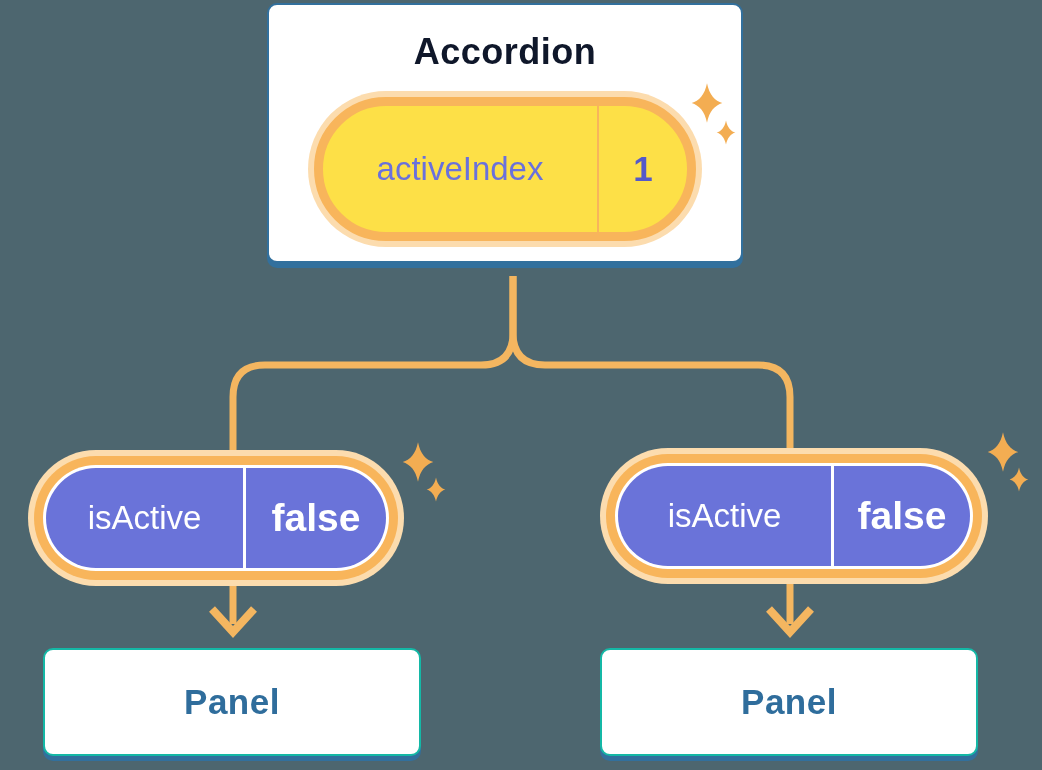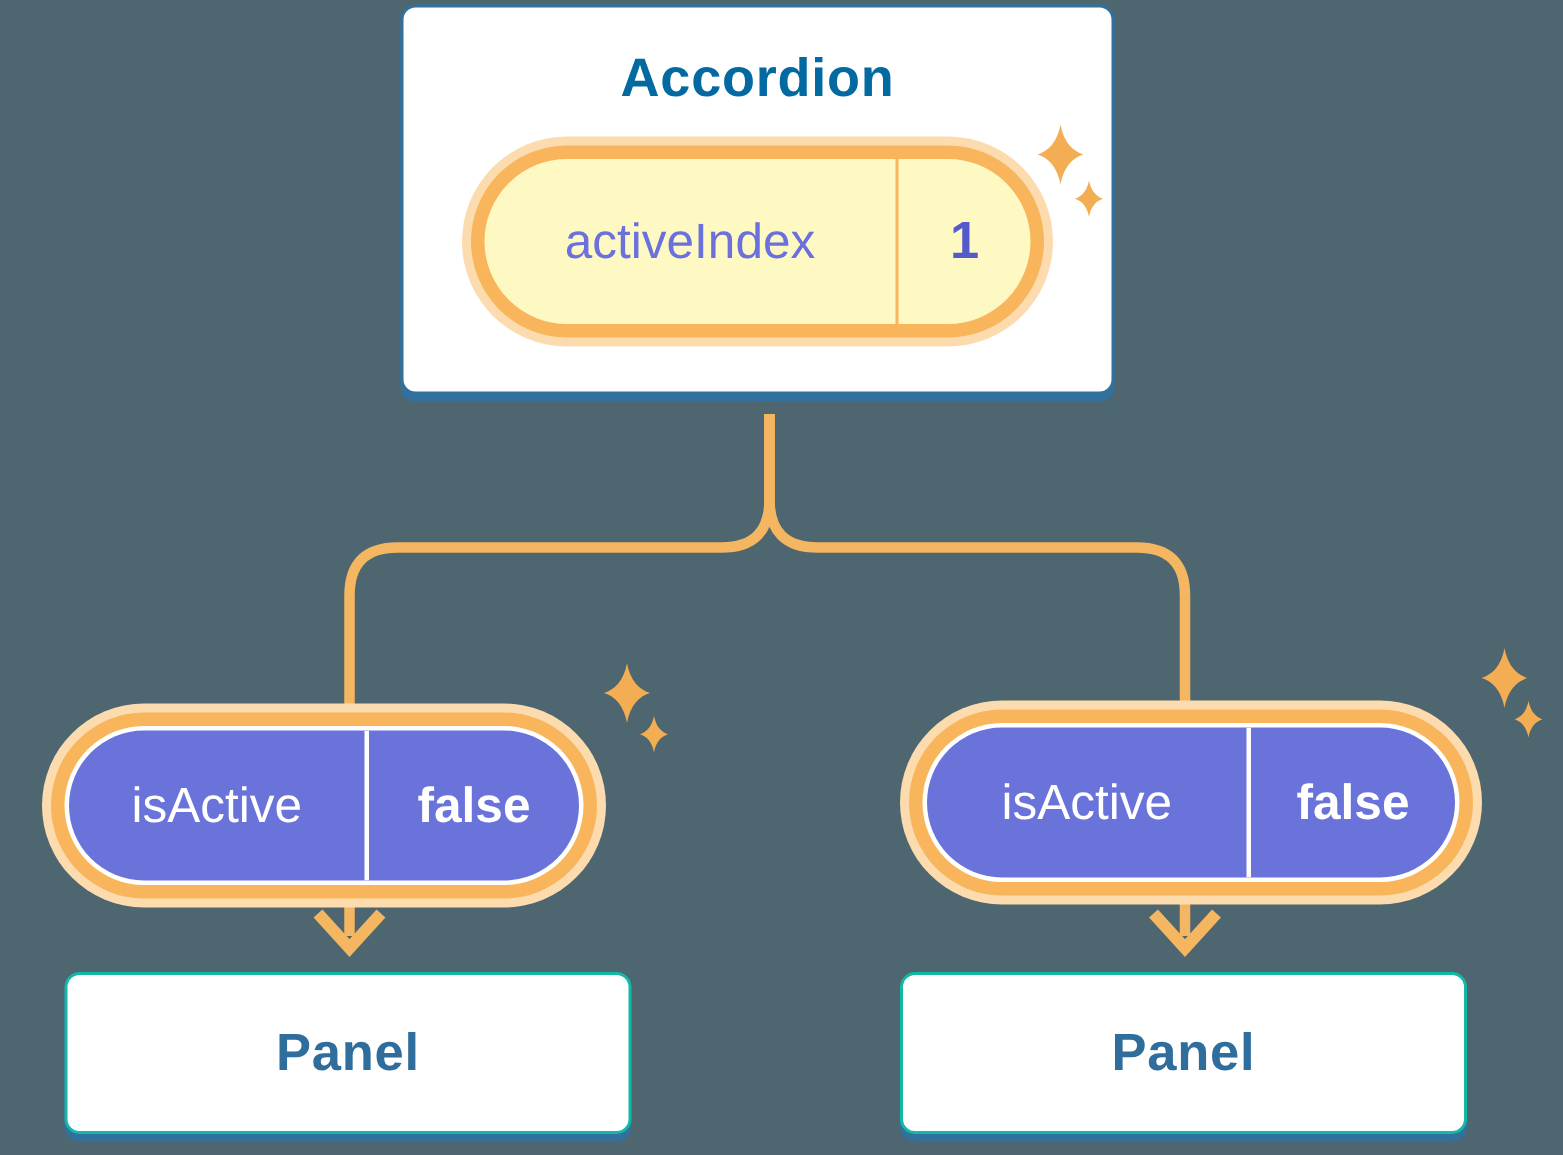--- a/index.html
+++ b/index.html
@@ -23,21 +23,21 @@
     box-sizing: border-box;
     display: flex;
     flex-direction: column;
     align-items: center;
   }
   .card-accordion { left: 267px; top: 3px; width: 476px; height: 260px; }
   .card-title {
     margin-top: 26px;
     font-size: 36px;
     font-weight: 600;
-    color: #0369a1;
+    color: #0f172a;
     letter-spacing: 0.5px;
   }
   .panel-card {
     position: absolute;
     width: 378px;
     height: 108px;
     background: #ffffff;
     border: 2px solid #14b8a6;
     border-radius: 10px;
     box-shadow: 0 5px 0 #32709d;
@@ -53,22 +53,22 @@
   
   .halo {
     background: #fcdcae;
     border-radius: 999px;
     padding: 6px;
     margin-top: 18px;
   }
   .state-ring {
     box-sizing: border-box;
     width: 382px;
-    height: 128px;
-    background: #fef9c3;
+    height: 144px;
+    background: #fde047;
     border: 9px solid #f8b55b;
     border-radius: 999px;
     display: flex;
     align-items: stretch;
     overflow: hidden;
   }
   .state-name-cell {
     flex: 1;
     display: flex;
     align-items: center;
@@ -86,21 +86,20 @@
     font-weight: 700;
     color: #5459cb;
   }
 
   
   .prop-pill {
     position: absolute;
     background: #fcdcae;
     border-radius: 999px;
     padding: 6px;
-    margin-top: 19px;
   }
   .prop-pill-left  { left: 28px;  top: 450px; }
   .prop-pill-right { left: 600px; top: 448px; }
   .prop-ring { background: #f8b55b; border-radius: 999px; padding: 9px; }
   .prop-white { background: #ffffff; border-radius: 999px; padding: 3px; }
   .prop-body {
     background: #6a73d9;
     border-radius: 999px;
     height: 100px;
     display: flex;
@@ -115,21 +114,21 @@
     align-items: center;
     justify-content: center;
     font-size: 33px;
     color: #ffffff;
   }
   .prop-divider { width: 3px; background: #ffffff; }
   .prop-value-cell {
     display: flex;
     align-items: center;
     justify-content: center;
-    font-size: 33px;
+    font-size: 39px;
     font-weight: 700;
     color: #ffffff;
   }
   .prop-value-left  { width: 140px; }
   .prop-value-right { width: 136px; }
 
   
   .star { position: absolute; }
 </style>
 </head>

